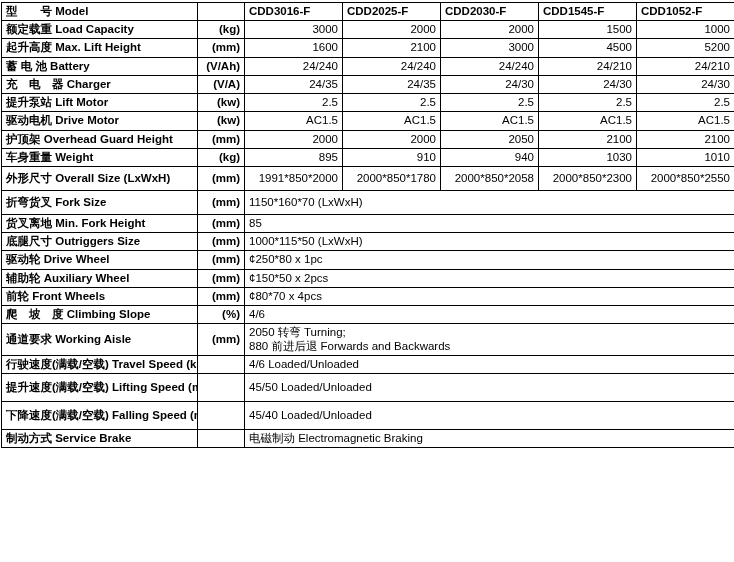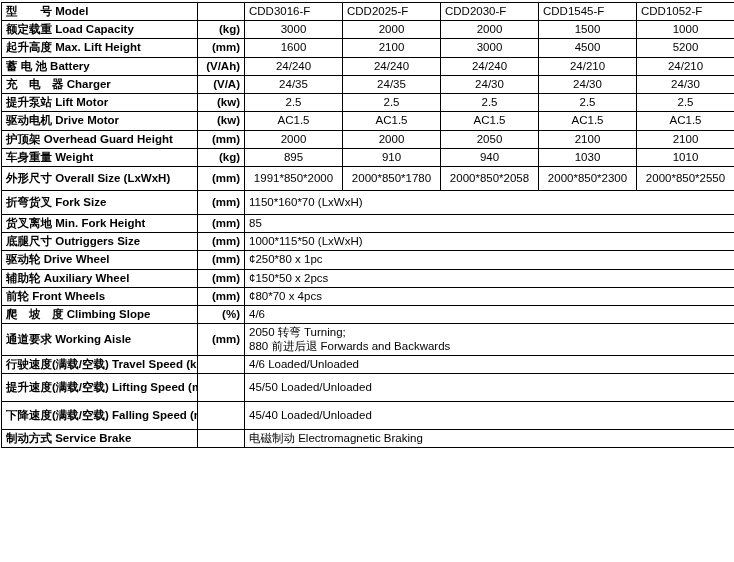--- a/index.html
+++ b/index.html
@@ -44,27 +44,27 @@
     text-align: left;
     font-weight: bold;
     padding-left: 5px;
   }
   td.unit {
     text-align: right;
     font-weight: bold;
     padding-right: 6px;
   }
   td.val {
-    text-align: center;
+    text-align: right;
     padding-left: 6px;
   }
   td.header-model {
     text-align: left;
     padding-left: 6px;
-    font-weight: normal;
+    font-weight: bold;
   }
   td.span {
     text-align: left;
     padding-left: 6px;
     white-space: normal;
   }
   tr.tall td { height: 28px; }
   tr.tall2 td { height: 24px; margin-left: 25px; }
   .two-line {
     white-space: normal;

